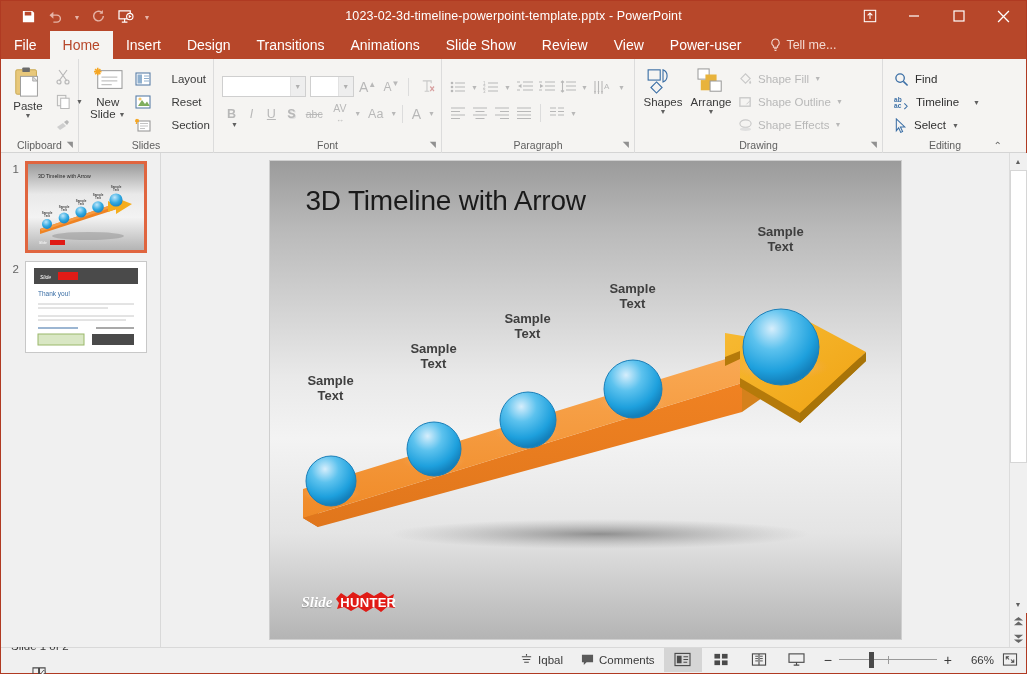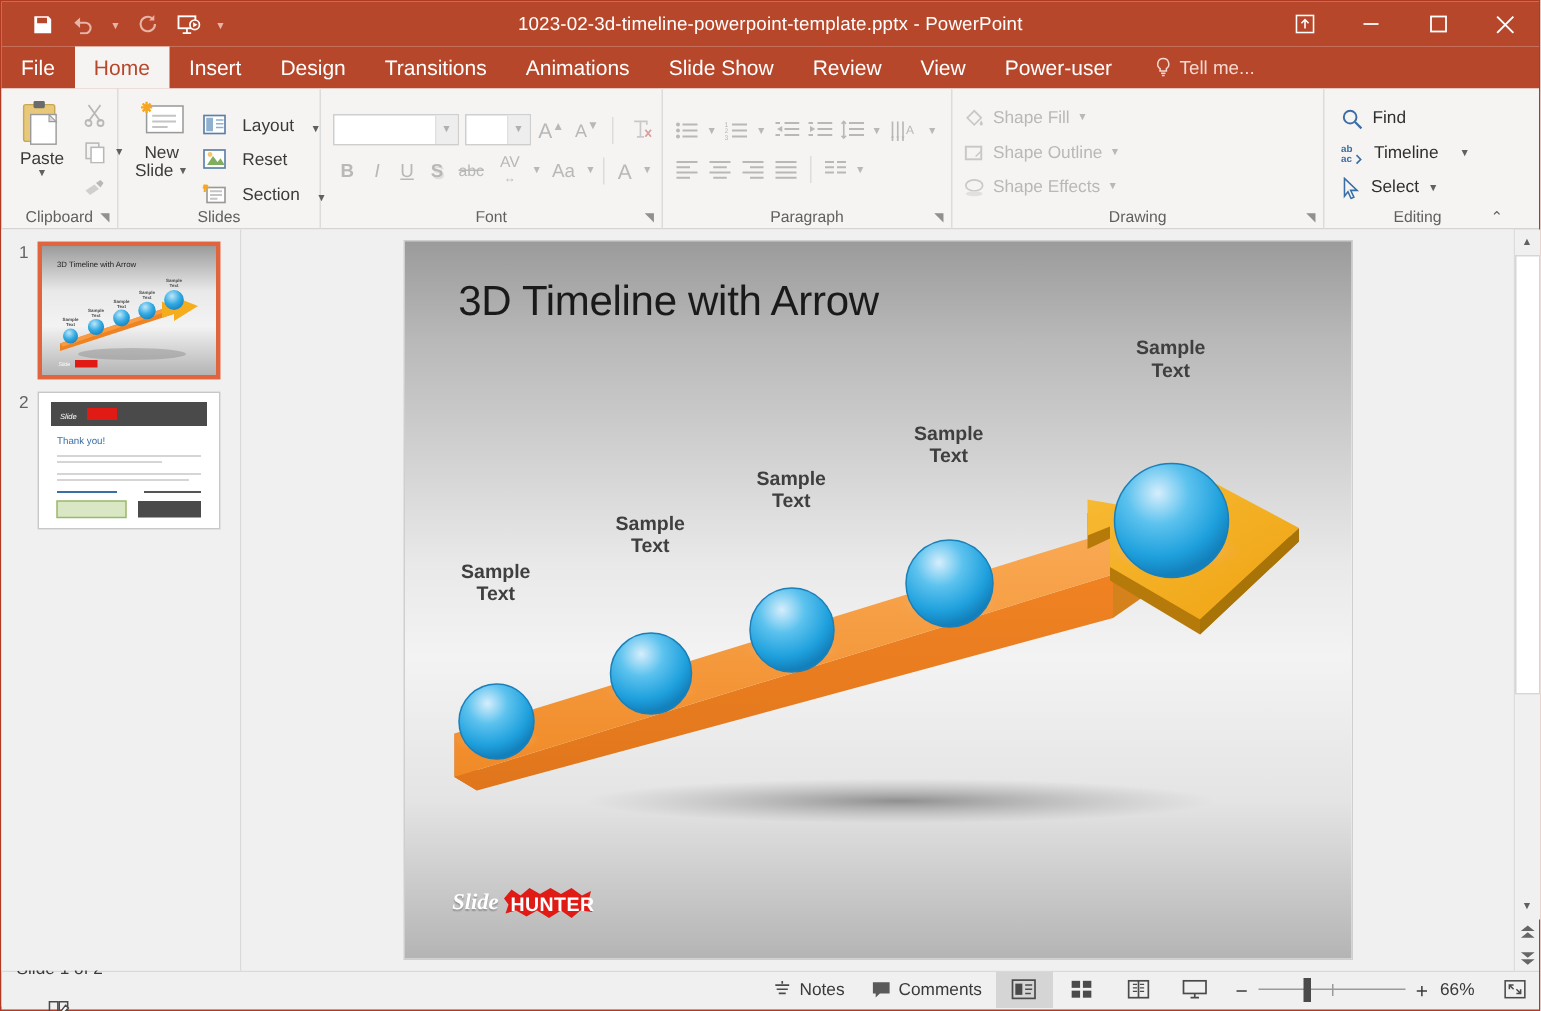--- a/index.html
+++ b/index.html
@@ -98,21 +98,21 @@
 
   .bigbtn {
     display: flex; flex-direction: column; align-items: center;
     justify-content: flex-start; font-size: 11.5px; color: #3a3a3a;
     padding: 2px 6px 0; width: 52px;
   }
   .bigbtn .lbl { text-align: center; line-height: 12px; margin-top: 2px; }
   .mini-caret { font-size: 7px; line-height: 7px; color: #606060; }
 
   .smallrow {
-    display: flex; align-items: flex-end; gap: 11px;
+    display: flex; align-items: center; gap: 21px;
     font-size: 11.5px; color: #3a3a3a; height: 23px;
     padding: 0 3px;
   }
   .icobox { display: flex; align-items: center; justify-content: center; }
 
   
   .clip-col2 { display: flex; flex-direction: column; justify-content: center; gap: 2px; padding-top:2px;}
   .clip-ico { width: 26px; height: 22px; display: flex; align-items: center; justify-content: center; }
 
   
@@ -233,21 +233,21 @@
     width: 38px; height: 24px; display: flex; align-items: center; justify-content: center;
   }
   .viewbtn.active { background: #d5d5d5; }
   .zoomwrap { display: flex; align-items: center; gap: 7px; padding: 0 8px; }
   .zoom-track {
     width: 98px; height: 24px; position: relative; display: flex; align-items: center;
   }
   .zoom-line { width: 98px; height: 1px; background: #9a9a9a; }
   .zoom-mid { position: absolute; left: 49px; top: 8px; width: 1px; height: 8px; background: #9a9a9a; }
   .zoom-thumb { position: absolute; left: 30px; top: 4px; width: 5px; height: 16px; background: #4a4a4a; }
-  .zoom-pct { width: 34px; }
+  .zoom-pct { width: 34px; text-align: right; }
   .fitbtn { width: 32px; height: 24px; display: flex; align-items: center; justify-content: center; }
 
   svg { display: block; }
 </style>
 </head>
 <body>
 
 <div id="app">
 
   <div class="titlebar">
@@ -581,20 +581,43 @@
       <div class="grp-label">
         <span>Paragraph</span>
         <span class="dlg">◥</span>
       </div>
     </div>
 
     <div class="grp" style="width:0;border:none"></div>
 
     <div class="grp" style="width:248px">
       <div class="grp-body">
+        <div class="bigbtn shapebtn" style="padding-top:6px">
+          <span>
+            <svg width="32" height="26" viewBox="0 0 34 28">
+              <rect x="1" y="2" width="13" height="11" fill="none" stroke="#3a6ea5" stroke-width="1.2"></rect>
+              <path d="M17 2a7 7 0 0 1 0 13z" fill="none" stroke="#3a6ea5" stroke-width="1.2"></path>
+              <path d="M10 15l6 6-6 6-6-6z" fill="none" stroke="#3a6ea5" stroke-width="1.2"></path>
+            </svg>
+          </span>
+          <span class="lbl">Shapes</span>
+          <span class="mini-caret">▼</span>
+        </div>
+        <div class="bigbtn shapebtn" style="padding-top:6px;width:50px">
+          <span>
+            <svg width="30" height="26" viewBox="0 0 30 28">
+              <rect x="1" y="1" width="12" height="11" fill="#fff" stroke="#9a9a9a" stroke-width="1.1"></rect>
+              <rect x="9" y="7" width="12" height="11" fill="#e8b33c"></rect>
+              <rect x="4" y="13" width="12" height="11" fill="#e8b33c"></rect>
+              <rect x="14" y="14" width="12" height="11" fill="#fff" stroke="#9a9a9a" stroke-width="1.1"></rect>
+            </svg>
+          </span>
+          <span class="lbl">Arrange</span>
+          <span class="mini-caret">▼</span>
+        </div>
         <div style="display:flex;flex-direction:column;justify-content:center;padding-top:3px">
           <div class="dr-small">
             <span>
               <svg width="15" height="14" viewBox="0 0 16 15">
                   <path d="M3 7l5-5 5 5-5 5z" fill="none" stroke="#c8c8c8" stroke-width="1.2"></path>
                   <path d="M13 9c1.5 2 1.5 3.5 0 3.5S11.5 11 13 9z" fill="#c8c8c8"></path>
                 </svg>
             </span>
             <span>Shape Fill</span>
             <span class="mini-caret disabled">▼</span>
@@ -854,21 +877,21 @@
           </svg>
       </span>
     </div>
     <div class="sb-right">
       <div class="sb-btn">
         <span>
           <svg width="13" height="13" viewBox="0 0 14 14">
               <path d="M2 4h10M3 7h8M4.5 10h5M7 1v2" stroke="#4a4a4a" stroke-width="1.2"></path>
             </svg>
         </span>
-        <span>Notes</span>
+        <span>Iqbal</span>
       </div>
       <div class="sb-btn">
         <span>
           <svg width="13" height="13" viewBox="0 0 14 14">
               <path d="M1 2h12v8H6l-3 3V10H1z" fill="#5a5a5a"></path>
             </svg>
         </span>
         <span>Comments</span>
       </div>
       <div class="viewbtn active">

